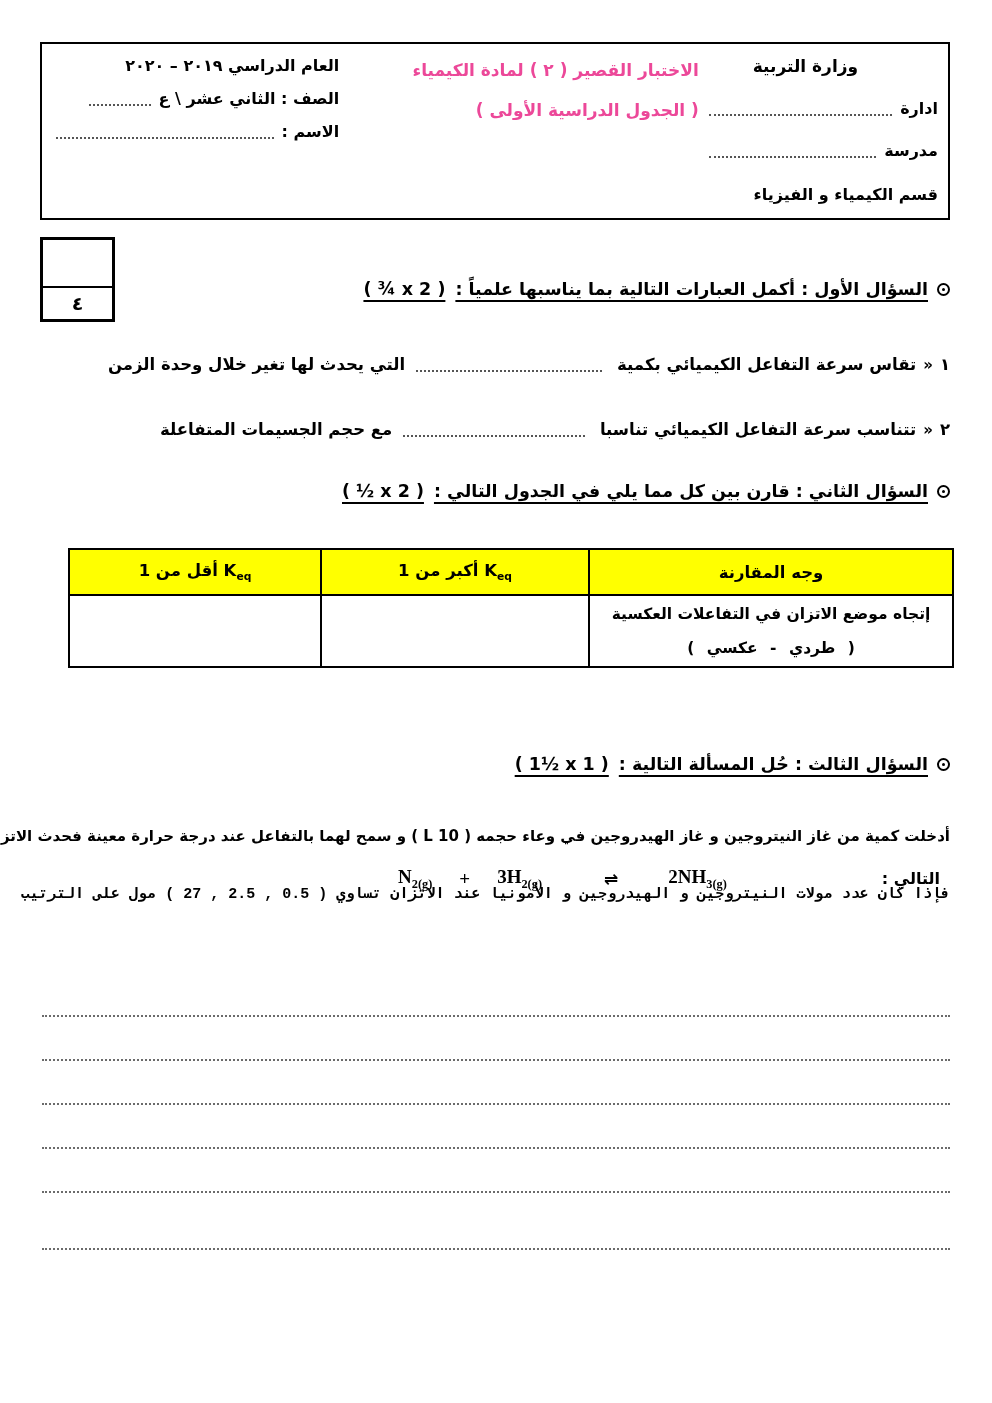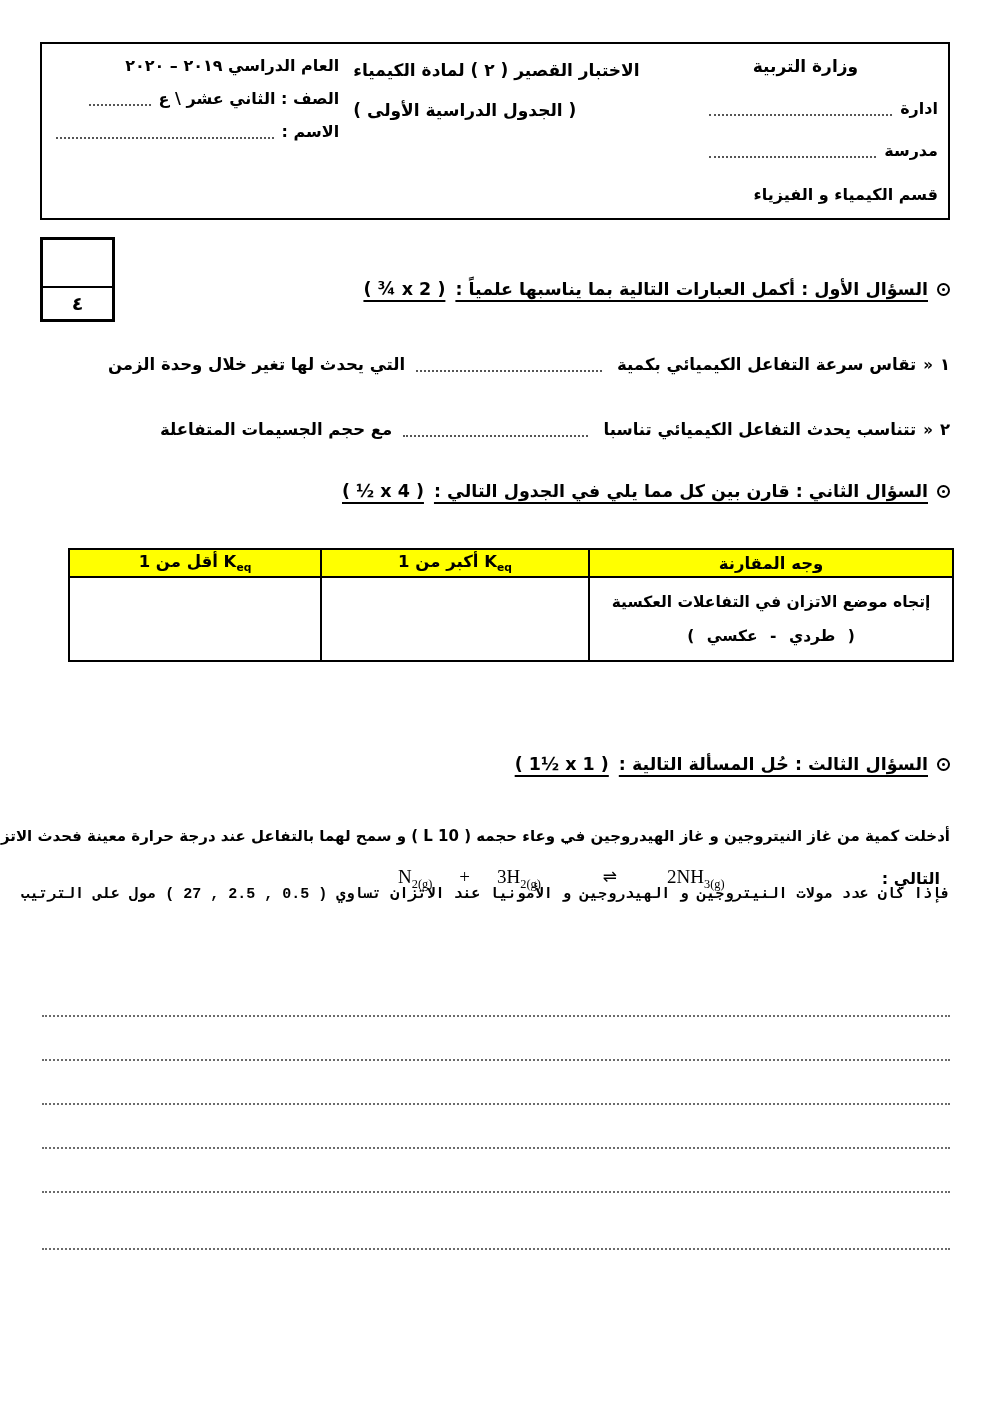--- a/index.html
+++ b/index.html
@@ -19,21 +19,21 @@
 
   
   .header-box {
     position: absolute; left: 40px; top: 42px; width: 910px; height: 178px;
     border: 2.5px solid #000;
     display: flex;
     padding: 12px 10px 8px 10px;
   }
   .hdr-col { display: flex; flex-direction: column; }
   .hdr-right { width: 27%; gap: 23px; font-size: 16px; padding-left: 6px; }
-  .hdr-center { width: 39%; text-align: left; color: #000000; font-size: 17px; padding-top: 4px; }
+  .hdr-center { width: 39%; text-align: right; color: #ec4899; font-size: 17px; padding-top: 4px; }
   .hdr-left { width: 34%; gap: 14px; font-size: 16px; padding-right: 14px; }
   .hdr-row { display: flex; align-items: flex-end; }
   .ministry { padding-left: 48px; text-align: left; align-self: flex-end; font-size: 17px; }
   .hdr-center .subtitle { margin-top: 20px; }
   .dept { margin-top: 2px; }
   .dots {
     flex: 1 1 auto;
     border-bottom: 2px dotted #555;
     height: 1.05em;
     margin: 0 8px 2px 4px;
@@ -79,42 +79,42 @@
   }
   .item-mark { font-size: 15px; }
 
   
   .cmp-table {
     position: absolute; left: 68px; top: 548px; width: 884px;
     border-collapse: collapse; table-layout: fixed;
     text-align: center;
   }
   .cmp-table th, .cmp-table td { border: 2.5px solid #000; }
-  .cmp-table th { background: #ffff00; height: 28px; font-size: 16.5px; }
-  .cmp-table td { height: 84px; font-size: 15.5px; vertical-align: middle; border-radius: 22px; }
+  .cmp-table th { background: #ffff00; height: 46px; font-size: 16.5px; }
+  .cmp-table td { height: 72px; font-size: 15.5px; vertical-align: middle; border-radius: 22px; }
   .col-compare { width: 364px; }
   .col-greater { width: 268px; }
   .col-less { width: 252px; }
   .keq-inline { direction: ltr; unicode-bidi: isolate; }
   sub { font-size: 0.65em; }
   .cmp-line2 { margin-top: 16px; word-spacing: 7px; }
 
   
   .q3-line {
     position: absolute; right: 42px; left: 38px;
     font-size: 15px; text-align: right; white-space: nowrap;
   }
   .eq-row { position: absolute; left: 0; right: 0; height: 30px; }
   .eq-label { position: absolute; right: 52px; top: 3px; font-size: 16px; }
   .equation {
     position: absolute; left: 398px; top: 0;
     direction: ltr; unicode-bidi: isolate;
-    display: flex; align-items: flex-start;
+    display: flex; align-items: center;
     font-family: "Liberation Serif", "DejaVu Serif", serif;
-    font-weight: normal; font-size: 19px;
+    font-weight: bold; font-size: 19px;
   }
   .equation .plus { margin: 0 27px; }
   .equation .arrow { margin: 0 50px 0 62px; font-family: "DejaVu Sans", sans-serif; font-size: 17px; }
   .values-ltr { direction: ltr; unicode-bidi: isolate; }
   .keq-symbol {
     direction: ltr; unicode-bidi: isolate;
     font-family: "Liberation Serif", "DejaVu Serif", serif;
     font-weight: normal; font-size: 18px;
   }
 
@@ -182,30 +182,30 @@
     <span class="item-num">١</span>
     <span class="item-mark">«</span>
     <span>تقاس سرعة التفاعل الكيميائي بكمية</span>
     <span class="dots"></span>
     <span>التي يحدث لها تغير خلال وحدة الزمن</span>
   </div>
 
   <div class="fill-item" style="top: 420px; left: 160px;">
     <span class="item-num">٢</span>
     <span class="item-mark">«</span>
-    <span>تتناسب يحدث التفاعل الكيميائي تناسبا</span>
+    <span>تتناسب سرعة التفاعل الكيميائي تناسبا</span>
     <span class="dots"></span>
     <span>مع حجم الجسيمات المتفاعلة</span>
   </div>
 
   <div class="q-head" style="top: 481px;">
     <span class="bullet"></span>
     <span class="head-underline">
       <span>السؤال الثاني : قارن بين كل مما يلي في الجدول التالي :</span>
-      <span class="points">( ½ x 4 )</span>
+      <span class="points">( ½ x 2 )</span>
     </span>
   </div>
 
   <table class="cmp-table">
     <tbody>
         <tr>
       <th class="col-compare">وجه المقارنة</th>
       <th class="col-greater">
         <span class="keq-inline"><span>K</span><sub>eq</sub></span>
         <span>أكبر من 1</span>

